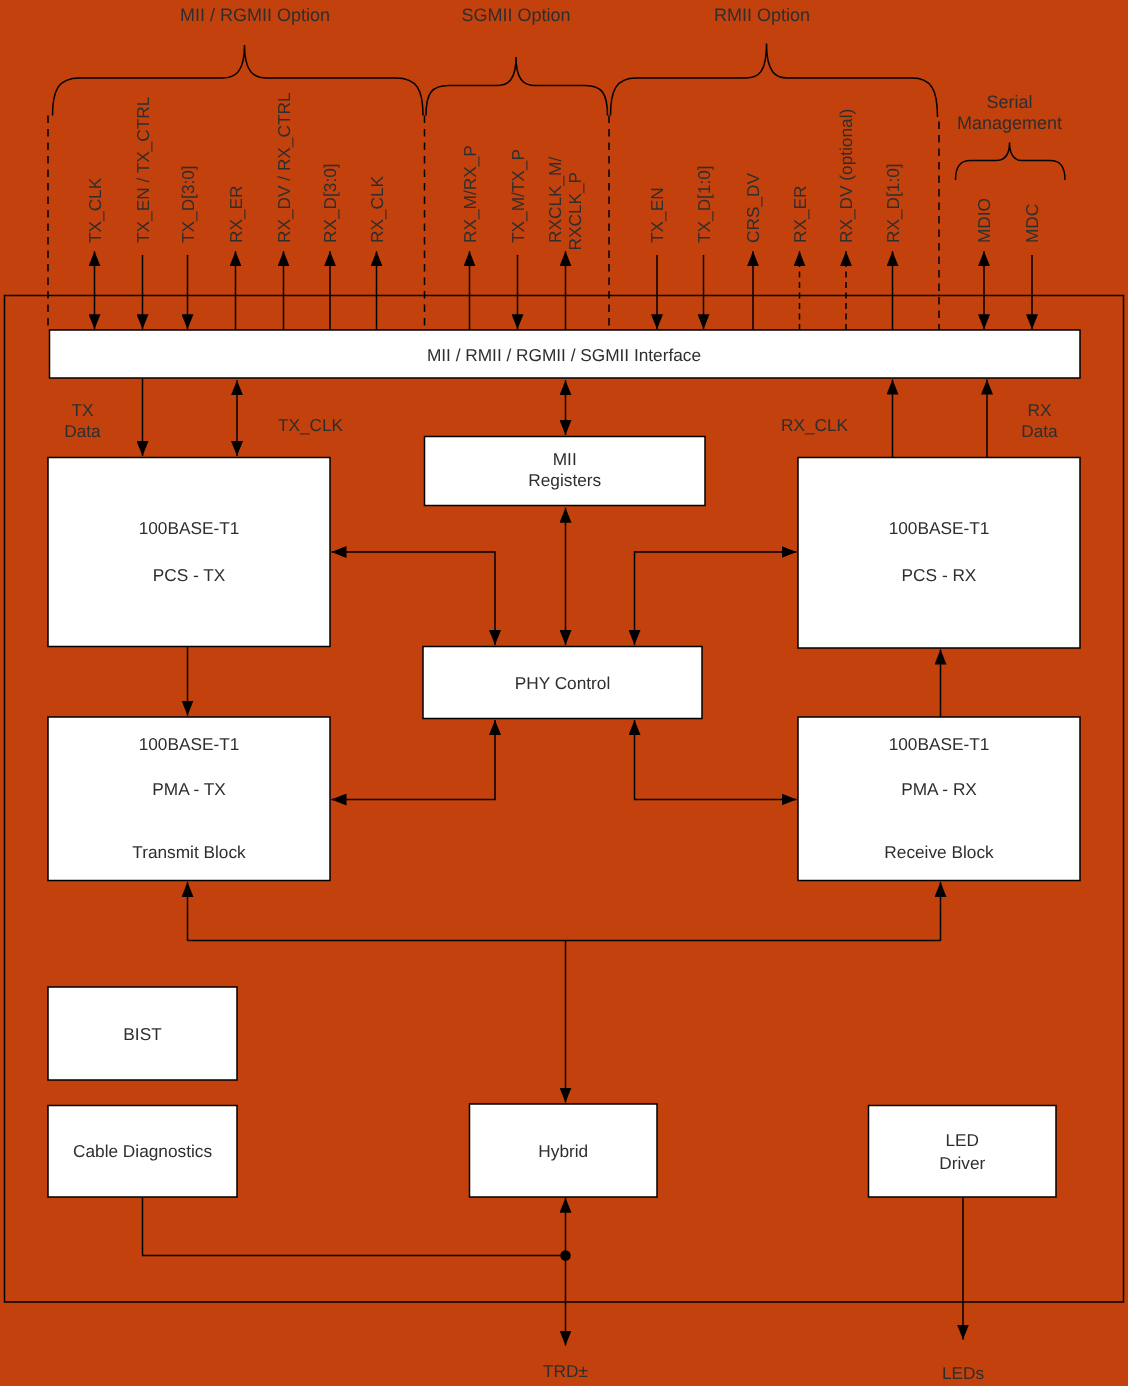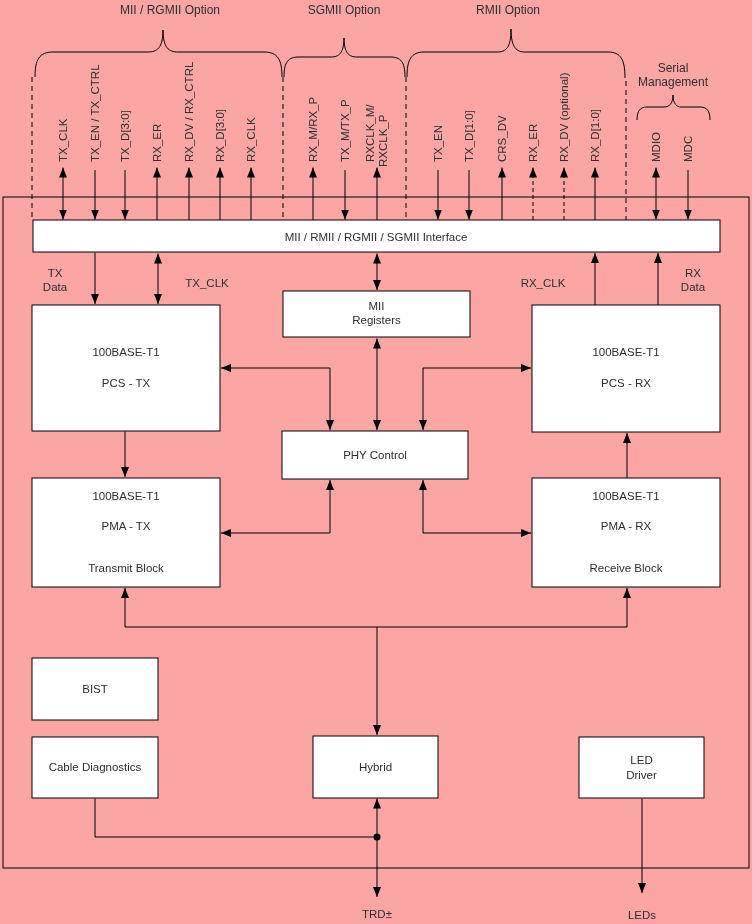--- a/index.html
+++ b/index.html
@@ -1,16 +1,16 @@
 <!DOCTYPE html>
 <html><head>
 <meta charset="utf-8">
 <style>
   html, body { margin: 0; padding: 0; background: #ffffff; }
-  .stage { position: relative; width: 752px; height: 924px; background: #fca5a5; overflow: hidden; }
+  .stage { position: relative; width: 752px; height: 924px; background: #c2410c; overflow: hidden; }
   svg { display: block; }
   svg text {
     font-family: "Liberation Sans", sans-serif;
     font-size: 11.5px;
     fill: #2e2e2e;
   }
   text.grp-title { font-size: 12px; }
   .ln   { stroke: #000; stroke-width: 1; fill: none; }
   .dash { stroke-dasharray: 5 4; }
   .dsig { stroke-dasharray: 4 3; }

